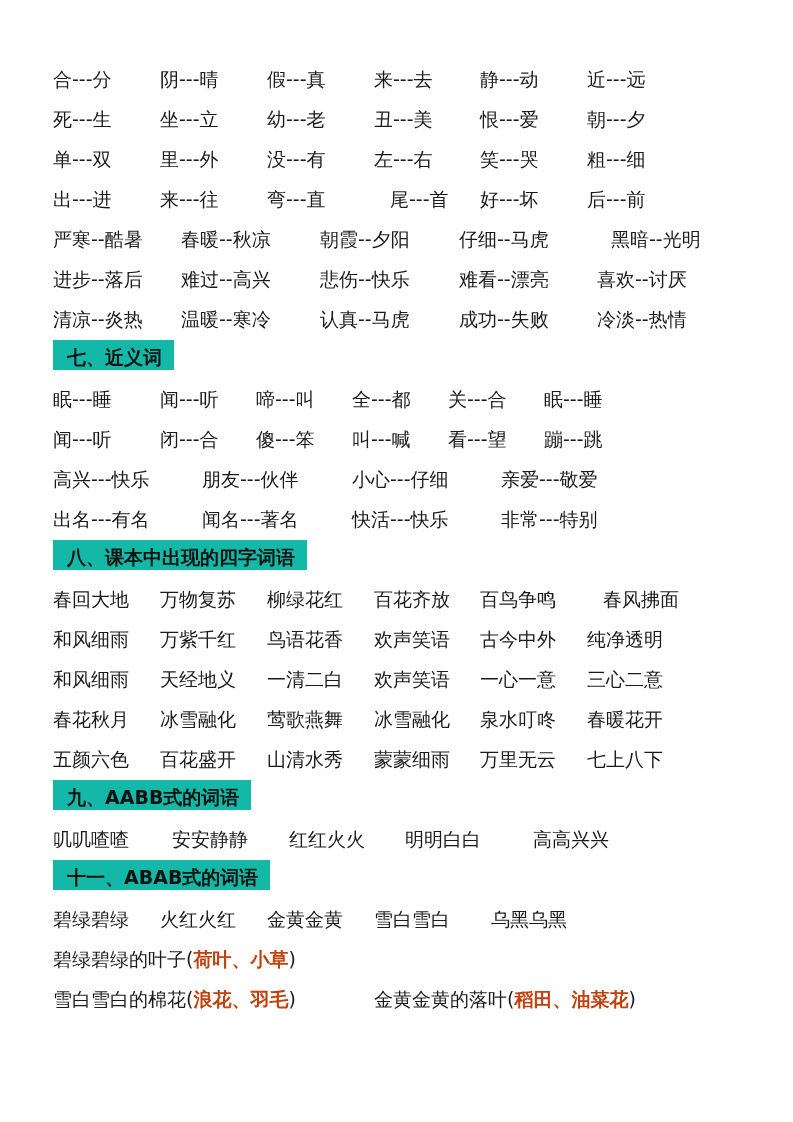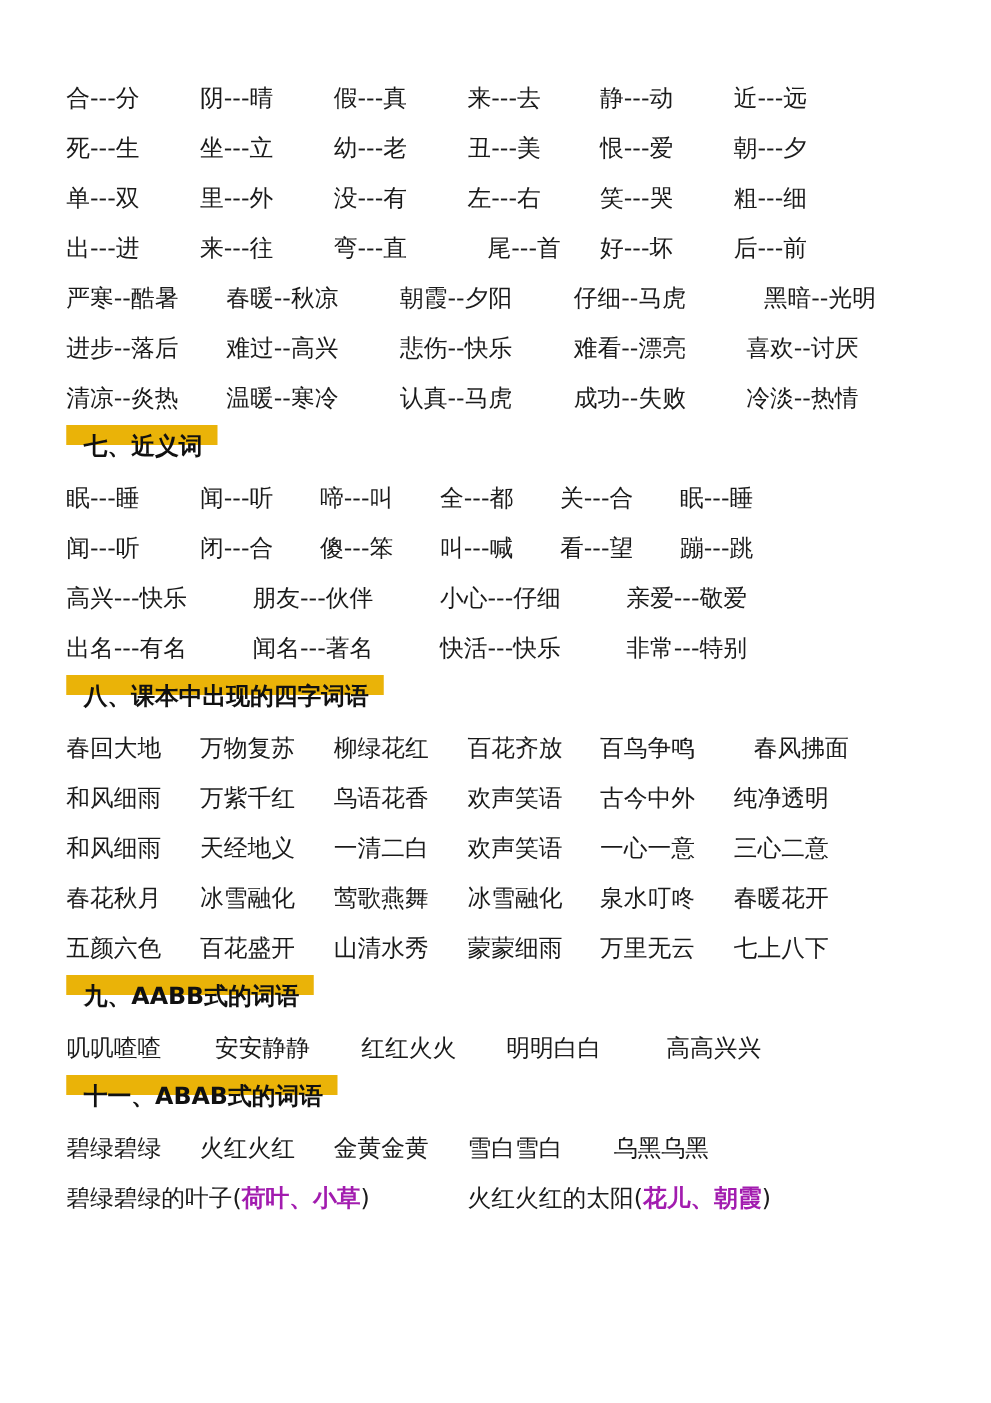--- a/index.html
+++ b/index.html
@@ -7,26 +7,26 @@
       width: 793px; height: 1122px; position: relative; overflow: hidden;
       font-family: "DejaVu Sans", "Liberation Sans", sans-serif;
       color: #1a1a1a;
     }
     .row { position: absolute; left: 0; height: 30px; width: 793px; }
     .cell {
       position: absolute; top: 0; font-size: 19px; line-height: 30px;
       white-space: nowrap; letter-spacing: 0px;
     }
     .heading {
-      position: absolute; left: 53px; height: 16px;
-      background: #eab308;
+      position: absolute; left: 53px; height: 30px;
+      background: #14b8a6;
       font-weight: bold; font-size: 19px; line-height: 34px;
       padding: 0 12px 0 14px; white-space: nowrap; color: #111;
     }
-    .blue { color: #a21caf; font-weight: bold; }
+    .blue { color: #c2410c; font-weight: bold; }
   </style>
 </head>
 <body>
 
 <div class="row" style="top:64px">
   <span class="cell" style="left:53px">合---分</span>
   <span class="cell" style="left:160px">阴---晴</span>
   <span class="cell" style="left:267px">假---真</span>
   <span class="cell" style="left:374px">来---去</span>
   <span class="cell" style="left:480px">静---动</span>
@@ -163,16 +163,17 @@
 <div class="heading" style="top:860px">十一、ABAB式的词语</div>
 <div class="row" style="top:904px">
   <span class="cell" style="left:53px">碧绿碧绿</span>
   <span class="cell" style="left:160px">火红火红</span>
   <span class="cell" style="left:267px">金黄金黄</span>
   <span class="cell" style="left:374px">雪白雪白</span>
   <span class="cell" style="left:491px">乌黑乌黑</span>
 </div>
 <div class="row" style="top:944px">
   <span class="cell" style="left:53px"><span>碧绿碧绿的叶子</span><span>(</span><span class="blue">荷叶、小草</span><span>)</span></span>
-  <span class="cell" style="left:374px"><span>火红火红的太阳</span><span>(</span><span class="blue">花儿、朝霞</span><span>)</span></span>
 </div>
 <div class="row" style="top:984px">
+  <span class="cell" style="left:53px"><span>雪白雪白的棉花</span><span>(</span><span class="blue">浪花、羽毛</span><span>)</span></span>
+  <span class="cell" style="left:374px"><span>金黄金黄的落叶</span><span>(</span><span class="blue">稻田、油菜花</span><span>)</span></span>
 </div>
 
 </body></html>

